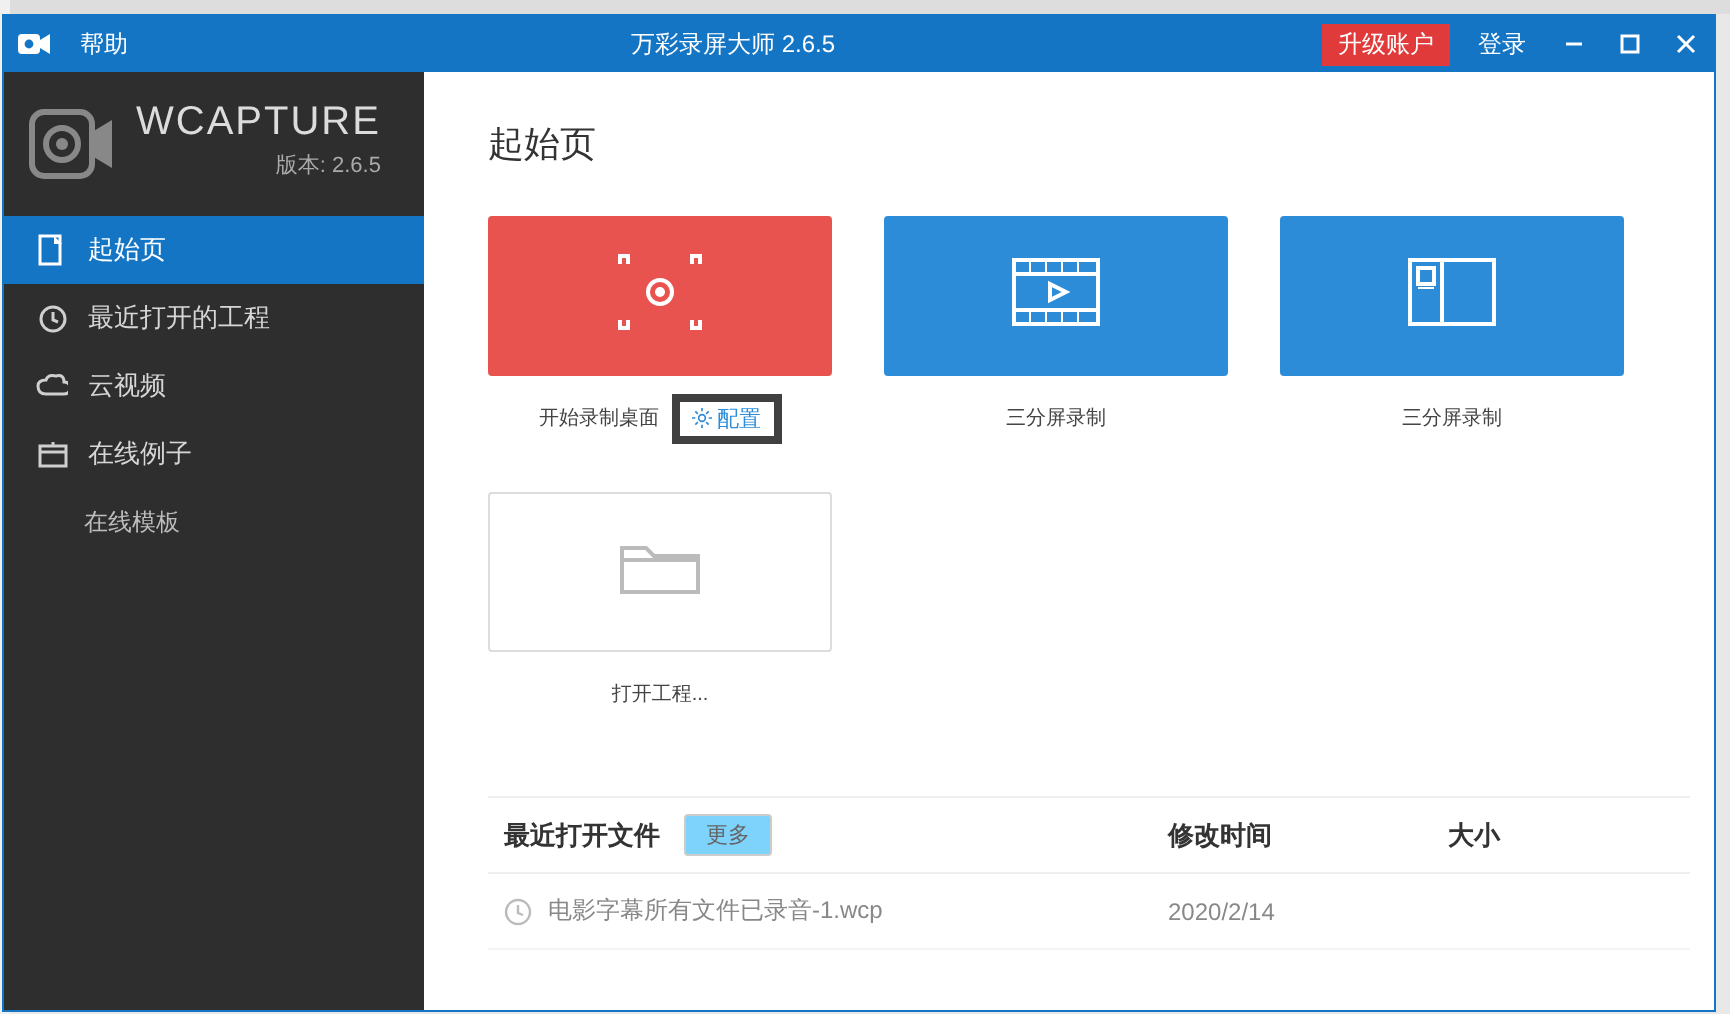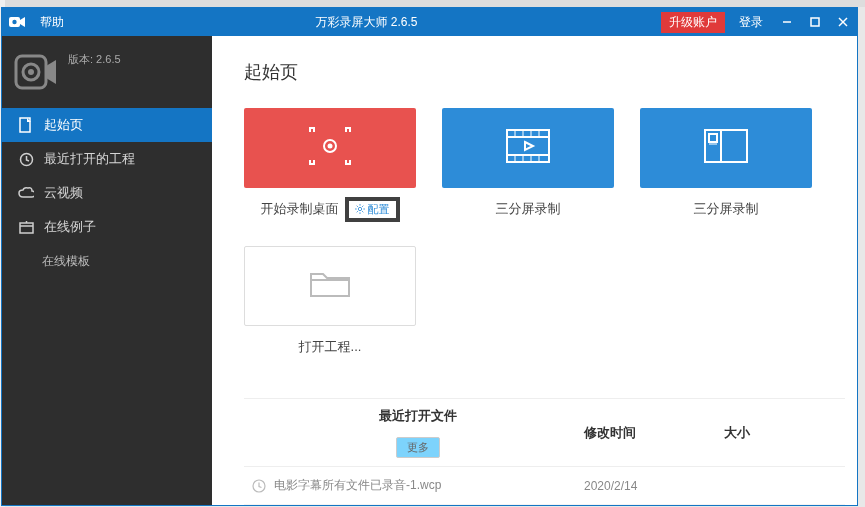--- a/index.html
+++ b/index.html
@@ -26,26 +26,26 @@
 .nav-icon { width: 16px; height: 16px; display:flex; align-items:center; justify-content:center; flex-shrink:0;}
 .main { flex: 1; background: #fff; padding: 24px 12px 0 32px; overflow-y: auto; }
 .page-title { font-size: 18px; color: #333; margin-bottom: 24px; }
 .cards { display: flex; gap: 26px; flex-wrap: wrap; margin-bottom: 20px; }
 .card-wrap { width: 172px; display:flex; flex-direction:column; align-items:center; }
 .card { width: 172px; height: 80px; display: flex; align-items: center; justify-content: center; border-radius: 2px; cursor:pointer; }
 .card.red { background: #e8524f; }
 .card.blue { background: #2d8cd8; }
 .card.gray { border: 1px solid #ddd; background: #fff; }
 .card-label-row { display:flex; align-items:center; justify-content:center; gap:6px; margin-top:10px; height:22px;}
-.card-label { font-size: 13px; color: #444; }
+.card-label { font-size: 10px; color: #444; }
 .config-btn { display:flex; align-items:center; gap:3px; border:4px solid #404040; padding:1px 6px; font-size:11px; color:#2d8cd8; cursor:pointer; background:#fff;}
 .config-btn .gear { width:10px; height:10px; }
 .recent { margin-top: 40px; }
 .recent-head { display:flex; align-items:center; border-top:1px solid #eee; border-bottom:1px solid #eee; padding:8px 0; }
-.recent-head .col1 { width: 340px; display:flex; align-items:center; gap:12px; padding-left:8px;flex-direction:column;}
+.recent-head .col1 { width: 340px; display:flex; align-items:center; gap:12px; padding-left:8px;}
 .recent-head .col2 { width: 140px; }
 .recent-head .col3 { width: 100px; }
 .recent-head .h { font-size:13px; font-weight:bold; color:#333; }
 .more-btn { border:1px solid #ccc; background:#7dd3fc; padding:2px 10px; font-size:11px; color:#666; border-radius:2px; cursor:pointer;}
 .recent-row { display:flex; align-items:center; padding:10px 0; border-bottom:1px solid #f4f4f4; color:#888; font-size:12px;}
 .recent-row .col1 { width:340px; display:flex; align-items:center; gap:8px; padding-left:8px;}
 .recent-row .col2 { width:140px; }
 .recent-row .col3 { width:100px; }
 .clock { width:14px; height:14px; flex-shrink:0;}
 .behind { position:absolute; left:0; top:0; width:5px; height:507px; background:#f0f0f0; }
@@ -93,20 +93,21 @@
       <div class="brand">
         <span class="logo">
           <svg width="44" height="44" viewBox="0 0 44 44">
               <rect x="2" y="6" width="30" height="32" rx="6" fill="none" stroke="#888" stroke-width="3"></rect>
               <circle cx="17" cy="22" r="8" fill="none" stroke="#888" stroke-width="3"></circle>
               <circle cx="17" cy="22" r="3" fill="#888"></circle>
               <path d="M32 16 L42 10 L42 34 L32 28 Z" fill="#888"></path>
             </svg>
         </span>
         <div class="txt">
+          <span class="name">WCAPTURE</span>
           <span class="ver">版本: 2.6.5</span>
         </div>
       </div>
       <div class="nav" id="nav">
           <div class="nav-item active">
             <span class="nav-icon">
               <svg width="14" height="16">
                 <rect x="1" y="1" width="10" height="14" fill="none" stroke="#fff" stroke-width="1.5"></rect>
                 <path d="M8 1 L12 5 L8 5 Z" fill="#fff"></path>
               </svg>

